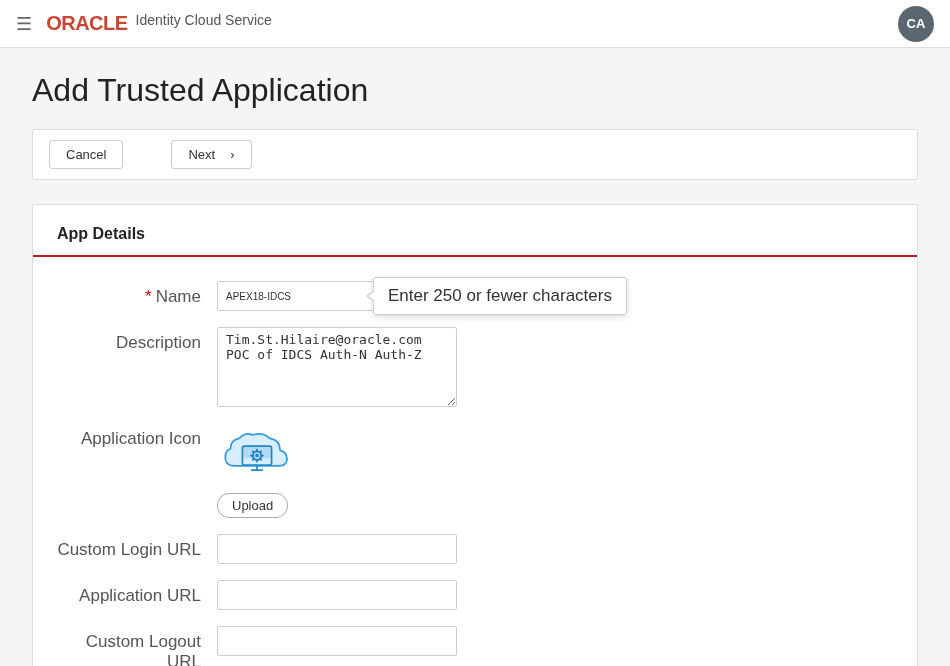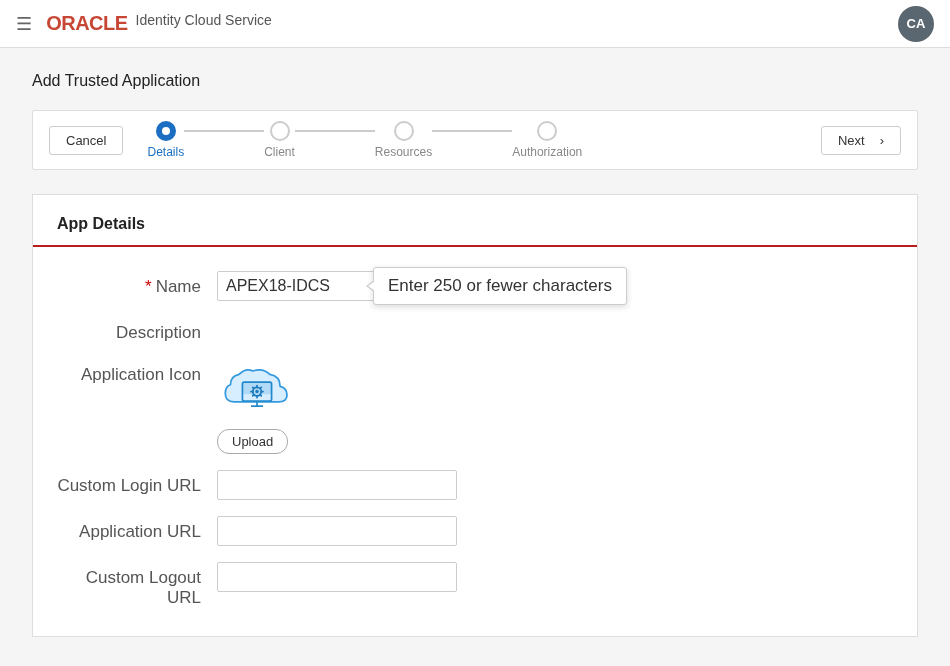--- a/index.html
+++ b/index.html
@@ -51,21 +51,21 @@
       cursor: pointer;
     }
 
     
     .main {
       padding: 24px 32px;
       background: #f5f5f5;
       min-height: calc(666px - 48px);
     }
     .page-title {
-      font-size: 16px;
+      font-size: 32px;
       font-weight: 300;
       color: #222;
       margin-bottom: 20px;
     }
 
     
     .wizard-bar {
       display: flex;
       align-items: center;
       background: #fff;
@@ -174,21 +174,21 @@
     .form-label .required {
       color: #c00;
       margin-right: 4px;
     }
     .form-control {
       width: 240px;
       height: 30px;
       border: 1px solid #ccc;
       border-radius: 2px;
       padding: 4px 8px;
-      font-size: 16px;
+      font-size: 10px;
       color: #333;
       outline: none;
     }
     .form-textarea {
       width: 240px;
       height: 80px;
       border: 1px solid #ccc;
       border-radius: 2px;
       padding: 4px 8px;
       font-size: 13px;
@@ -276,68 +276,42 @@
   </div>
   <div class="header-avatar">CA</div>
 </div>
 
 <div class="main">
   <h1 class="page-title">Add Trusted Application</h1>
 
   <div class="wizard-bar">
     <button class="cancel-btn">Cancel</button>
 
-    <div class="steps-row">
-
-      <div class="step">
-        <div class="step-circle active"></div>
-        <span class="step-label">Details</span>
-      </div>
-
-      <div class="step-connector"></div>
-
-      <div class="step">
-        <div class="step-circle"></div>
-        <span class="step-label inactive">Client</span>
-      </div>
-
-      <div class="step-connector"></div>
-
-      <div class="step">
-        <div class="step-circle"></div>
-        <span class="step-label inactive">Resources</span>
-      </div>
-
-      <div class="step-connector"></div>
-
-      <div class="step">
-        <div class="step-circle"></div>
-        <span class="step-label inactive">Authorization</span>
-      </div>
-    </div>
 
     <button class="next-btn">
       <span>Next</span>
       <span>›</span>
     </button>
   </div>
 
   <div class="form-section">
     <div class="form-section-title">App Details</div>
 
     <div class="form-row" style="position:relative;">
       <label class="form-label">
         <span class="required">*</span><span>Name</span>
       </label>
       <input class="form-control" type="text" value="APEX18-IDCS" style="">
       <div class="tooltip-bubble">Enter 250 or fewer characters</div>
     </div>
 
     <div class="form-row">
       <label class="form-label">Description</label>
+      <textarea class="form-textarea" style="">Tim.St.Hilaire@oracle.com
+POC of IDCS Auth-N Auth-Z</textarea>
     </div>
 
     <div class="form-row">
       <label class="form-label">Application Icon</label>
       <div class="app-icon-area">
 
         <svg class="cloud-icon" viewBox="0 0 90 70" xmlns="http://www.w3.org/2000/svg">
     <defs>
       <clipPath id="cloudClip">
         <path d="M70,50 Q80,50 80,42 Q80,34 72,32 Q72,20 60,18 Q52,10 40,14 Q32,10 24,18 Q14,20 14,30 Q8,32 8,40 Q8,50 18,50 Z"></path>

